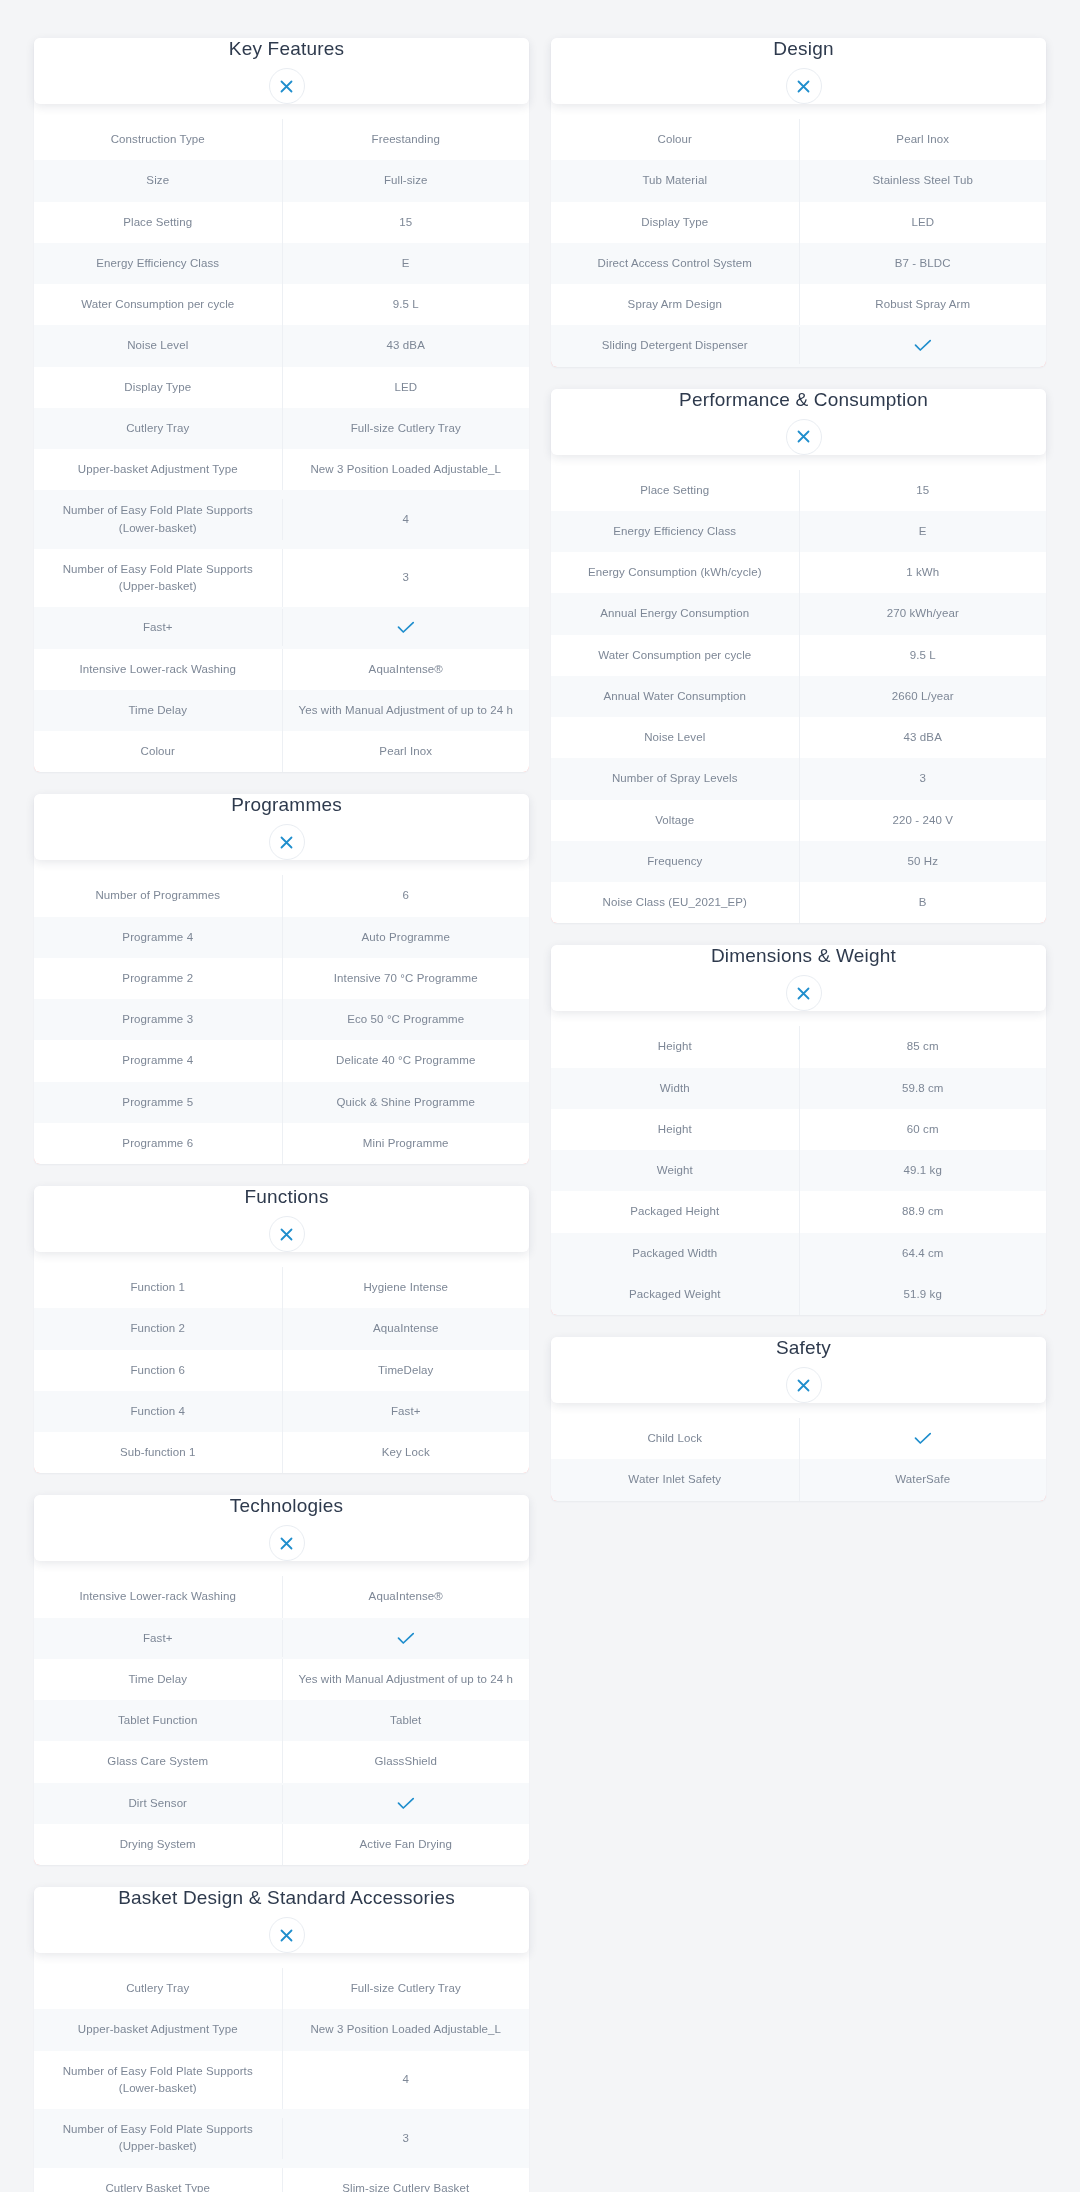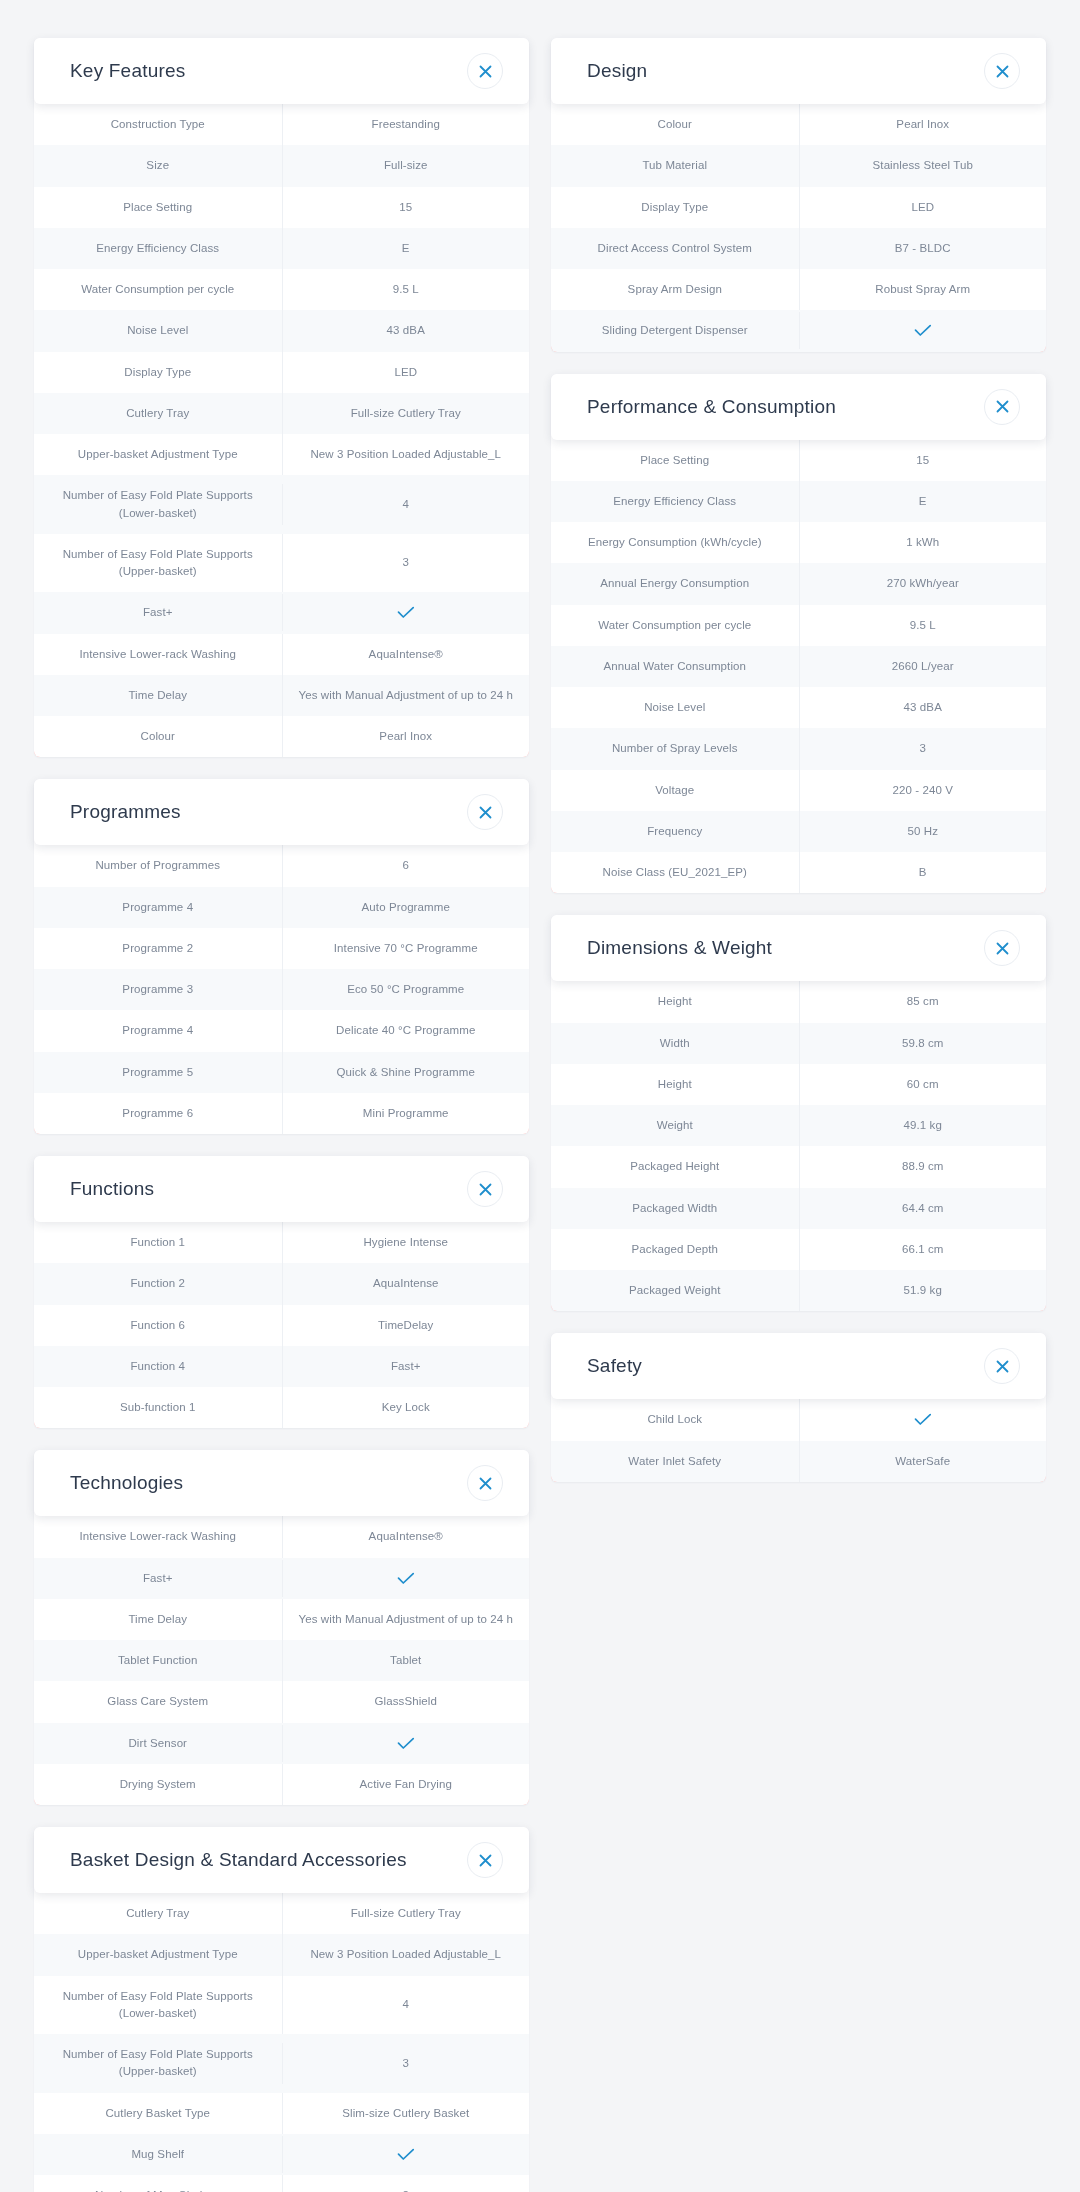--- a/index.html
+++ b/index.html
@@ -34,20 +34,21 @@
     background: #ffffff;
     border-radius: 6px;
     box-shadow: 0 3px 10px rgba(25,40,70,0.10);
     position: relative;
     z-index: 3;
     height: 66px;
     display: flex;
     align-items: center;
     justify-content: space-between;
     padding: 0 26px 0 36px;
+    flex-direction: column;
   }
   .card-title {
     font-size: 19px;
     color: #2e3a4d;
     letter-spacing: 0.2px;
     font-weight: 400;
   }
   .close-btn {
     width: 36px;
     height: 36px;
@@ -60,20 +61,21 @@
     cursor: pointer;
     flex: 0 0 auto;
   }
   .close-btn svg { display: block; }
   .rows {
     position: relative;
     z-index: 1;
     background: #fca5a5;
     border-radius: 0 0 6px 6px;
     overflow: hidden;
+    margin-top: 15px;
   }
   .row {
     display: flex;
     align-items: stretch;
     min-height: 40px;
   }
   .row.odd { background: #ffffff; }
   .row.even { background: #f7f9fb; align-items: center; }
   .cell {
     flex: 1 1 50%;
@@ -490,24 +492,20 @@
             <div class="cell value">49.1 kg</div>
           </div>
           <div class="row odd">
             <div class="cell label">Packaged Height</div>
             <div class="cell value">88.9 cm</div>
           </div>
           <div class="row even">
             <div class="cell label">Packaged Width</div>
             <div class="cell value">64.4 cm</div>
           </div>
-          <div class="row odd">
-            <div class="cell label">Packaged Depth</div>
-            <div class="cell value">66.1 cm</div>
-          </div>
           <div class="row even">
             <div class="cell label">Packaged Weight</div>
             <div class="cell value">51.9 kg</div>
           </div>
         </div>
       </div>
       <div class="card">
         <div class="card-header">
           <div class="card-title">Safety</div>
           <div class="close-btn">

